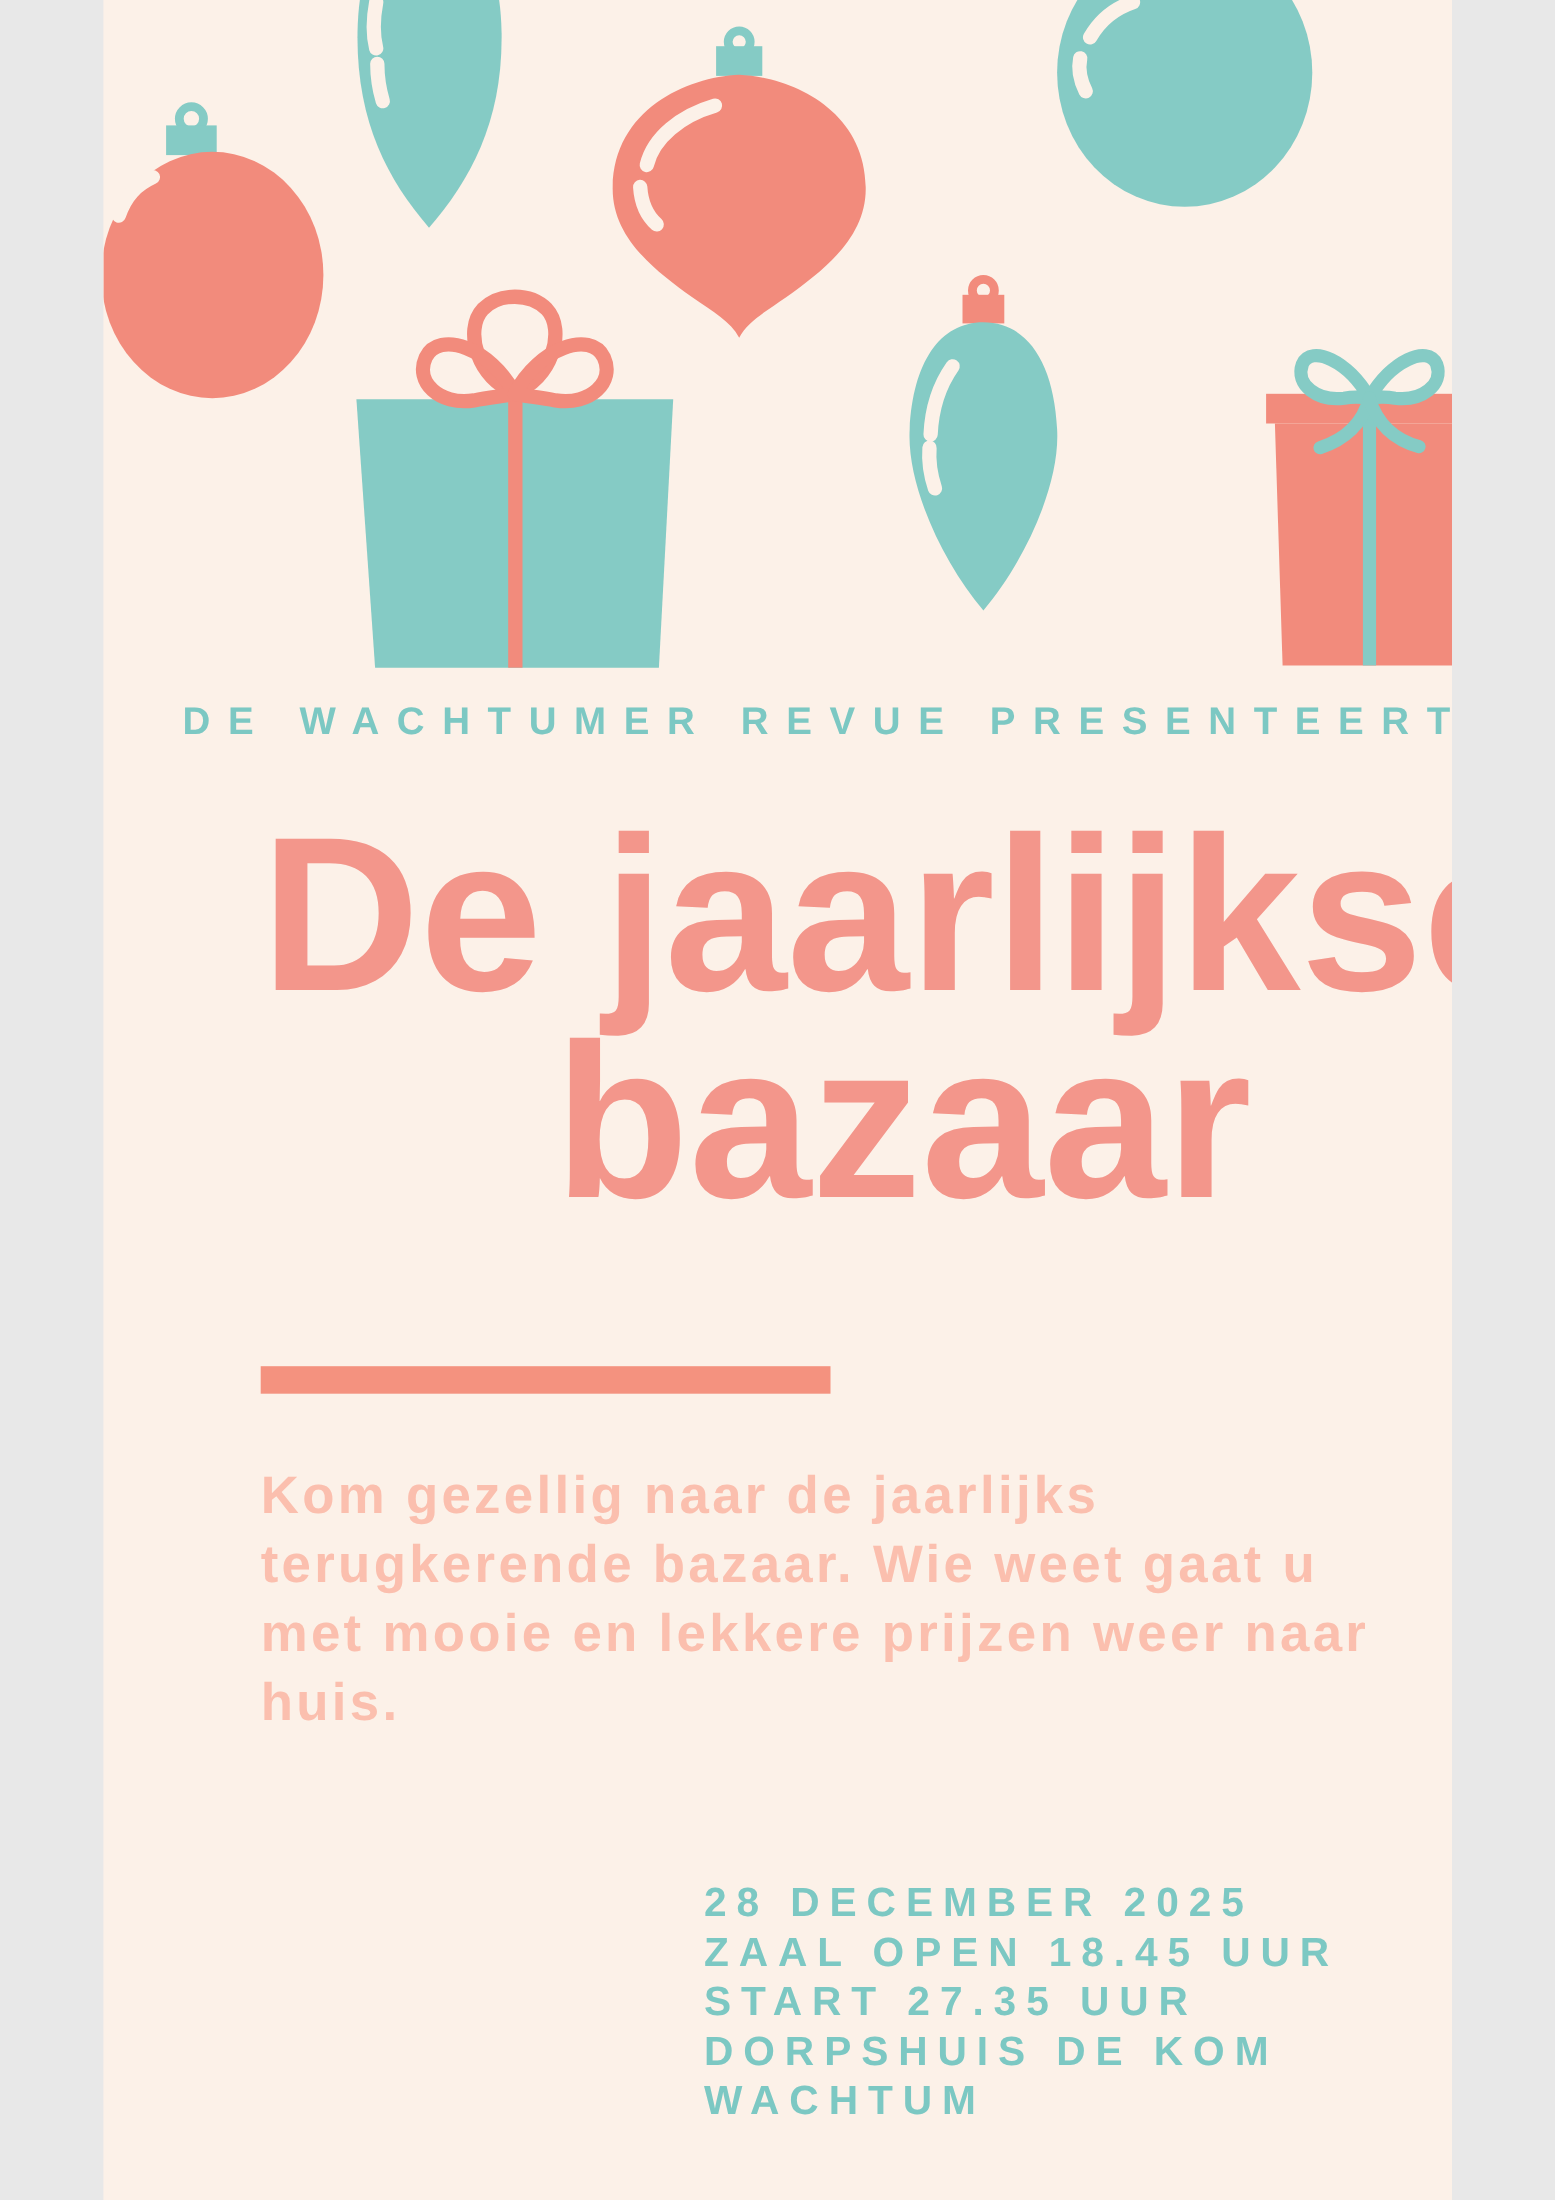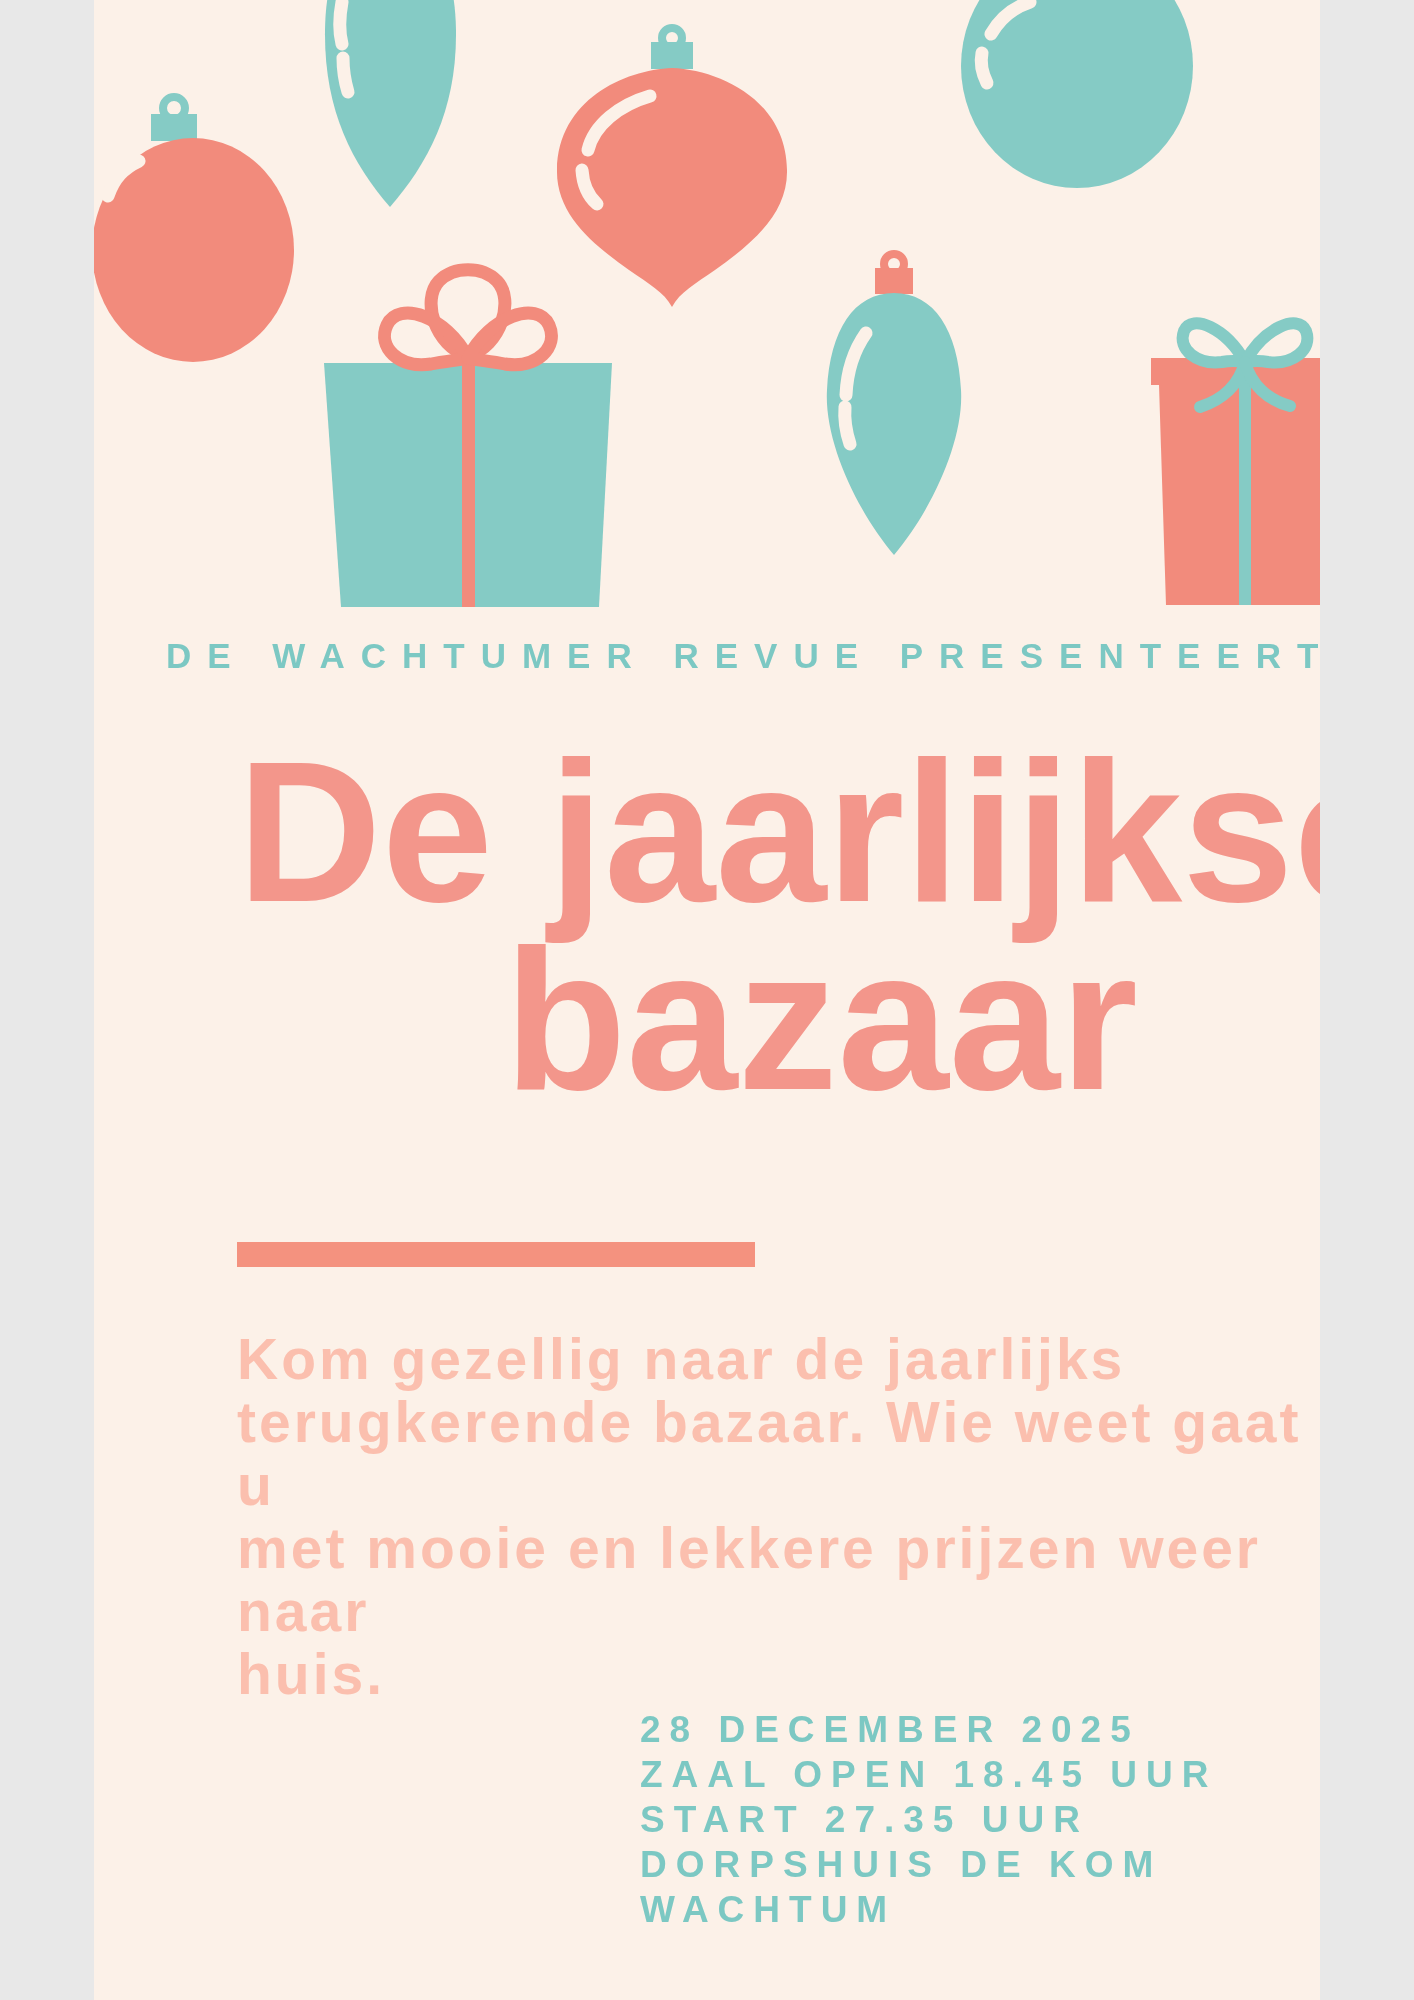--- a/index.html
+++ b/index.html
@@ -29,21 +29,21 @@
     position:absolute;left:20px;top:738px;width:1414px;
     font-size:200px;line-height:188px;letter-spacing:0;
     color:var(--coral-heading);text-align:center;white-space:pre-line;
   }
   .divider{
     position:absolute;left:143px;top:1242px;width:518px;height:25px;
     background:var(--coral-divider);
   }
   .body-text{
     position:absolute;left:143px;top:1328px;
-    font-size:57px;line-height:63px;letter-spacing:3px;
+    font-size:48px;line-height:63px;letter-spacing:3px;
     color:var(--coral-light);white-space:pre-line;
   }
   .details{
     position:absolute;left:546px;top:1707px;
     font-size:37px;line-height:45px;letter-spacing:9px;
     color:var(--teal-text);white-space:pre-line;
   }
 </style>
 </head>
 <body>

